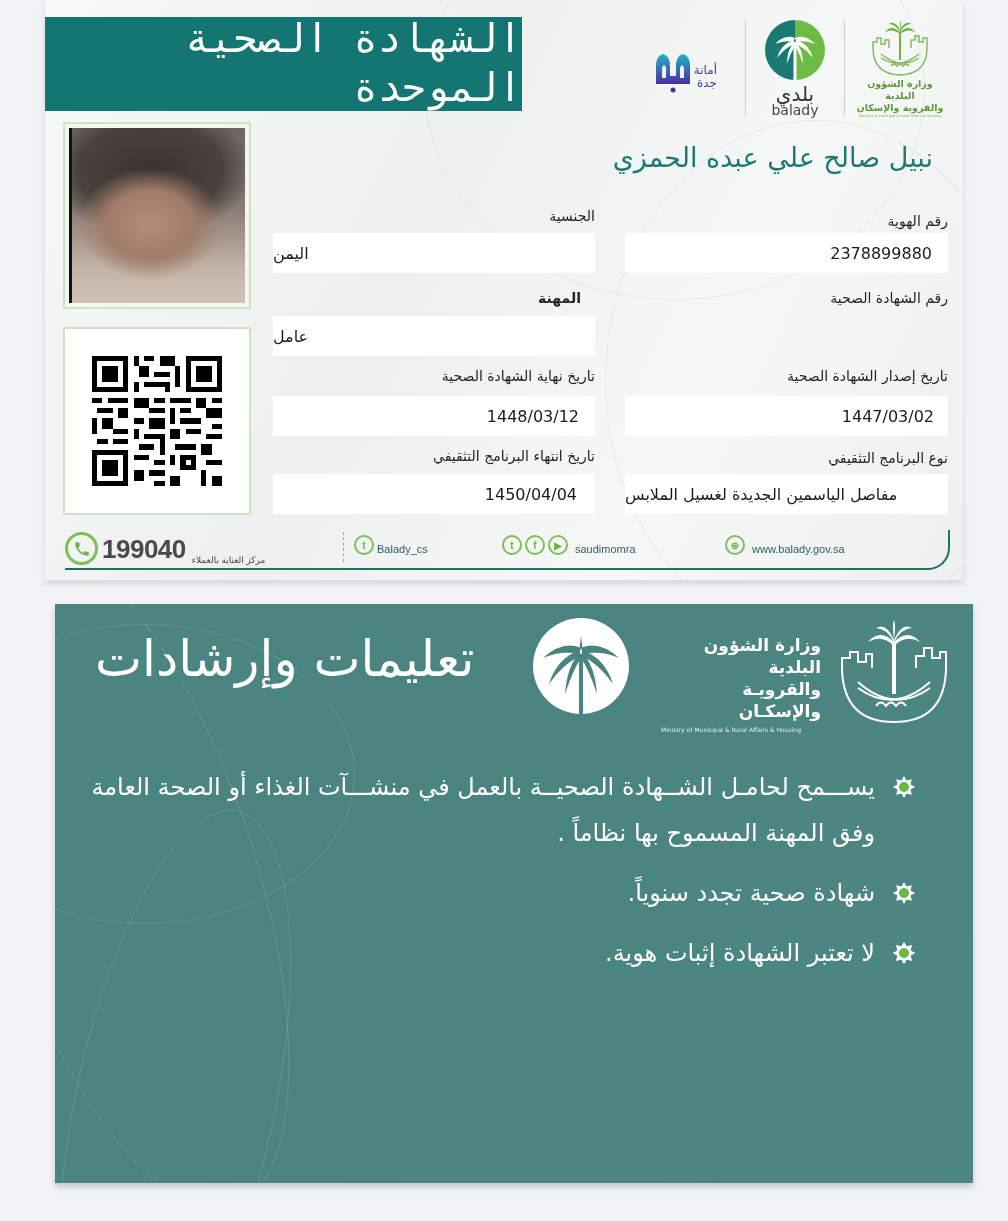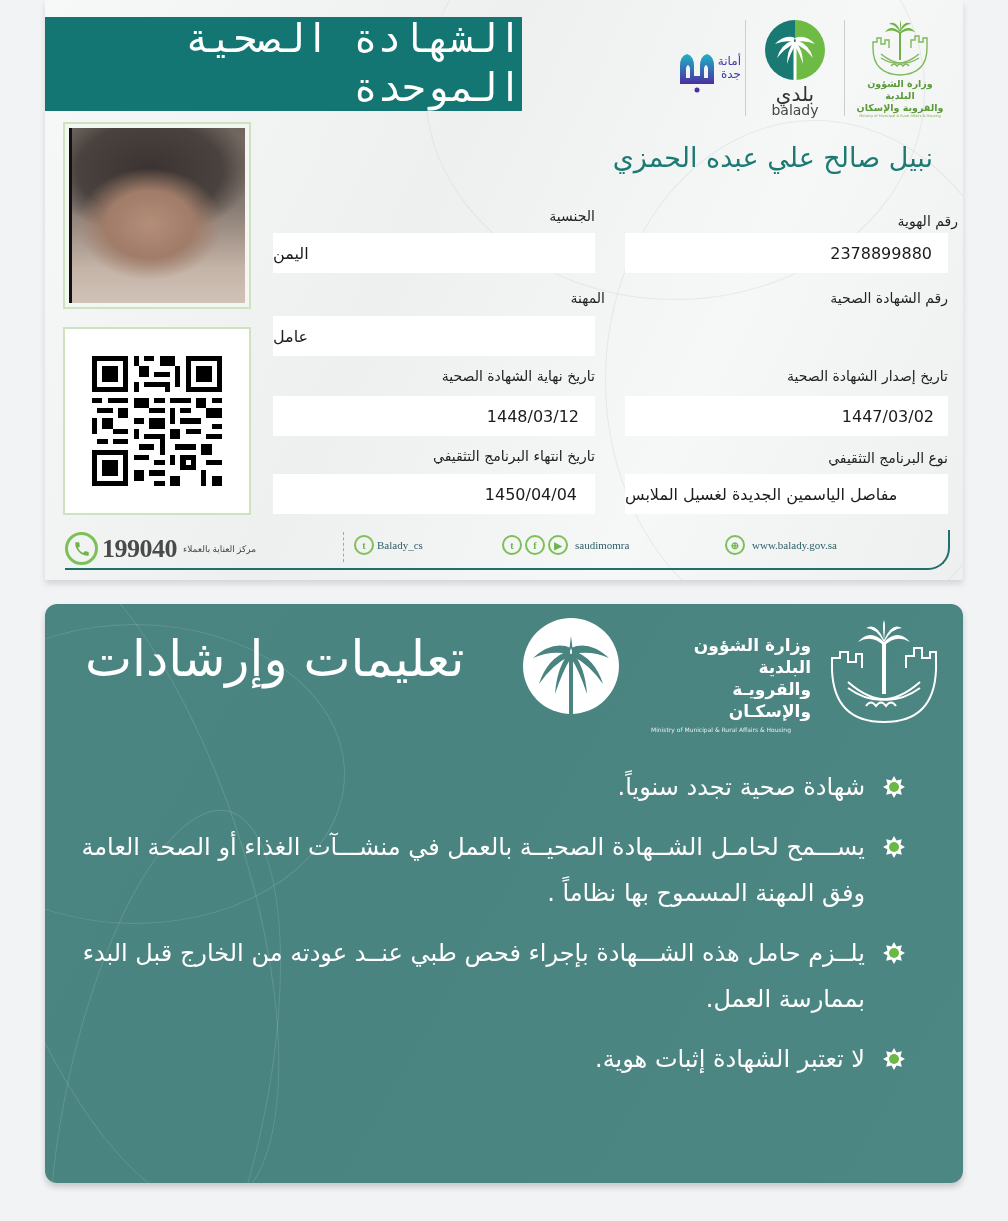--- a/index.html
+++ b/index.html
@@ -20,21 +20,21 @@
     position: absolute; left: 0; top: 17px; width: 477px; height: 94px;
     background: #137673;
     display: flex; align-items: center; justify-content: center;
   }
   .title-banner span {
     color: #ffffff; font-size: 40px; font-family: Liberation Mono, monospace; direction: rtl;
     letter-spacing: 0.5px;
   }
 
   .logos { position: absolute; right: 18px; top: 14px; height: 108px; display: flex; align-items: center; direction: ltr; }
-  .logo-amanah { display: flex; align-items: center; }
+  .logo-amanah { display: flex; align-items: flex-end; margin-right: 24px; }
   .amanah-text { color: #3c3aa8; font-size: 12px; line-height: 13px; text-align: right; margin-right: 4px; direction: rtl; }
   .amanah-glyph {
     width: 42px; height: 44px; position: relative;
   }
   .logo-divider { width: 1px; height: 96px; background: #c9cfcf; }
   .logo-balady { width: 78px; display: flex; flex-direction: column; align-items: center; margin: 0 10px; }
   .balady-circle {
     width: 60px; height: 60px; border-radius: 50%;
     background: linear-gradient(90deg, #1a7a73 50%, #6dbb45 50%);
     display: flex; align-items: flex-end; justify-content: center; overflow: hidden;
@@ -77,39 +77,38 @@
   .qr { width: 134px; height: 130px; }
 
   .contact-bar { position: absolute; left: 20px; top: 530px; width: 885px; height: 40px; }
   .contact-line {
     position: absolute; left: 0; bottom: 0; width: 860px; height: 2px; background: #1f6f6c;
   }
   .contact-curve {
     position: absolute; right: 0; top: 0; width: 28px; height: 40px;
     border-right: 2px solid #1f6f6c; border-bottom: 2px solid #1f6f6c; border-bottom-right-radius: 22px;
   }
-  .c-item { position: absolute; top: 5px; display: flex; align-items: center; font-family: Liberation Serif, serif; }
+  .c-item { position: absolute; top: 5px; display: flex; align-items: flex-end; font-family: Liberation Sans, sans-serif; }
   .ring {
     width: 20px; height: 20px; border: 2px solid #7dbf59; border-radius: 50%;
     display: inline-flex; align-items: center; justify-content: center; color: #6db449; font-size: 10px; font-weight: bold;
     margin-right: 3px;
   }
   .c-text { font-size: 11px; color: #2d5f66; }
   .phone-ring { width: 33px; height: 33px; border: 3px solid #7dbf59; border-radius: 50%; display: flex; align-items: center; justify-content: center; }
   .phone-num { font-size: 26px; color: #4a4a4a; font-weight: bold; margin-left: 4px; letter-spacing: -0.5px; }
   .phone-label { font-size: 9px; color: #444; margin-left: 6px; direction: rtl; }
   .c-sep { position: absolute; left: 278px; top: 2px; width: 1px; height: 30px; border-left: 1px dashed #9aa; }
 
   
   .card2 {
-    position: absolute; left: 45px; top: 604px; width: 918px; height: 579px;
+    position: absolute; left: 55px; top: 604px; width: 918px; height: 579px;
     background: linear-gradient(120deg, #4b8581 0%, #4a8480 40%, #4c8783 100%);
     box-shadow: 0 4px 6px rgba(0,0,0,0.18);
     overflow: hidden;
-    border-radius: 12px;
   }
   .card2 .leaf {
     position: absolute; border: 1px solid rgba(255,255,255,0.13); border-radius: 50%;
   }
   .instr-title {
     position: absolute; left: 40px; top: 26px; color: #ffffff; font-size: 50px; direction: rtl;
   }
   .palm-circle {
     position: absolute; left: 478px; top: 14px; width: 96px; height: 96px; border-radius: 50%; background: #ffffff;
     display: flex; align-items: center; justify-content: center; overflow: hidden;
@@ -194,21 +193,21 @@
       <div class="ministry-ar">
         <div>وزارة الشؤون البلدية</div>
         <div>والقروية والإسكان</div>
       </div>
       <div class="ministry-en">Ministry of Municipal &amp; Rural Affairs &amp; Housing</div>
     </div>
   </div>
 
   <div class="holder-name">نبيل صالح علي عبده الحمزي</div>
 
-  <div class="field-label" style="right:5px; top:213px;">رقم الهوية</div>
+  <div class="field-label" style="right:15px; top:213px;">رقم الهوية</div>
   <div class="field-box num" style="left:580px; top:233px; width:323px;">
       <span style="padding-right:2px;">2378899880</span>
     </div>
 
   <div class="field-label" style="right:15px; top:290px;">رقم الشهادة الصحية</div>
 
   <div class="field-label" style="right:15px; top:368px;">تاريخ إصدار الشهادة الصحية</div>
   <div class="field-box num" style="left:580px; top:396px; width:323px;">
       <span>1447/03/02</span>
     </div>
@@ -216,21 +215,21 @@
   <div class="field-label" style="right:15px; top:450px;">نوع البرنامج التثقيفي</div>
   <div class="field-box" style="left:580px; top:474px; width:323px; padding-right:12px;">
       <span>مفاصل الياسمين الجديدة لغسيل الملابس</span>
     </div>
 
   <div class="field-label" style="right:368px; top:208px;">الجنسية</div>
   <div class="field-box" style="left:228px; top:233px; width:322px; padding-right:34px;">
       <span>اليمن</span>
     </div>
 
-  <div class="field-label" style="right:358px; top:290px;">المهنة</div>
+  <div class="field-label" style="right:382px; top:290px;font-weight:bold;">المهنة</div>
   <div class="field-box" style="left:228px; top:316px; width:322px; padding-right:34px;">
       <span>عامل</span>
     </div>
 
   <div class="field-label" style="right:368px; top:368px;">تاريخ نهاية الشهادة الصحية</div>
   <div class="field-box num" style="left:228px; top:396px; width:322px; padding-right:16px;padding-left:16px;">
       <span>1448/03/12</span>
     </div>
 
   <div class="field-label" style="right:368px; top:448px;">تاريخ انتهاء البرنامج التثقيفي</div>
@@ -387,35 +386,34 @@
       <path d="M58 22 Q56 6 58 2 Q60 6 58 22 Z"></path>
     </g>
   </svg>
 
   <ul class="instr-list">
     <li class="instr-item">
       <svg class="bullet" viewBox="0 0 22 22">
         <path d="M11 0 L13.5 4.5 L18.8 3.2 L17.5 8.5 L22 11 L17.5 13.5 L18.8 18.8 L13.5 17.5 L11 22 L8.5 17.5 L3.2 18.8 L4.5 13.5 L0 11 L4.5 8.5 L3.2 3.2 L8.5 4.5 Z" fill="#ffffff"></path>
         <circle cx="11" cy="11" r="5" fill="#6ab846"></circle>
       </svg>
+      <span>يســـمح لحامـل الشــهادة الصحيــة بالعمل في منشـــآت الغذاء أو الصحة العامة وفق المهنة المسموح بها نظاماً .</span>
+    </li>
+    <li class="instr-item">
+      <svg class="bullet" viewBox="0 0 22 22">
+        <path d="M11 0 L13.5 4.5 L18.8 3.2 L17.5 8.5 L22 11 L17.5 13.5 L18.8 18.8 L13.5 17.5 L11 22 L8.5 17.5 L3.2 18.8 L4.5 13.5 L0 11 L4.5 8.5 L3.2 3.2 L8.5 4.5 Z" fill="#ffffff"></path>
+        <circle cx="11" cy="11" r="5" fill="#6ab846"></circle>
+      </svg>
       <span>شهادة صحية تجدد سنوياً.</span>
     </li>
     <li class="instr-item">
       <svg class="bullet" viewBox="0 0 22 22">
         <path d="M11 0 L13.5 4.5 L18.8 3.2 L17.5 8.5 L22 11 L17.5 13.5 L18.8 18.8 L13.5 17.5 L11 22 L8.5 17.5 L3.2 18.8 L4.5 13.5 L0 11 L4.5 8.5 L3.2 3.2 L8.5 4.5 Z" fill="#ffffff"></path>
         <circle cx="11" cy="11" r="5" fill="#6ab846"></circle>
       </svg>
-      <span>يســـمح لحامـل الشــهادة الصحيــة بالعمل في منشـــآت الغذاء أو الصحة العامة وفق المهنة المسموح بها نظاماً .</span>
-    </li>
-    <li class="instr-item">
-      <svg class="bullet" viewBox="0 0 22 22">
-        <path d="M11 0 L13.5 4.5 L18.8 3.2 L17.5 8.5 L22 11 L17.5 13.5 L18.8 18.8 L13.5 17.5 L11 22 L8.5 17.5 L3.2 18.8 L4.5 13.5 L0 11 L4.5 8.5 L3.2 3.2 L8.5 4.5 Z" fill="#ffffff"></path>
-        <circle cx="11" cy="11" r="5" fill="#6ab846"></circle>
-      </svg>
-      <span>يلــزم حامل هذه الشـــهادة بإجراء فحص طبي عنــد عودته من الخارج قبل البدء بممارسة العمل.</span>
     </li>
     <li class="instr-item">
       <svg class="bullet" viewBox="0 0 22 22">
         <path d="M11 0 L13.5 4.5 L18.8 3.2 L17.5 8.5 L22 11 L17.5 13.5 L18.8 18.8 L13.5 17.5 L11 22 L8.5 17.5 L3.2 18.8 L4.5 13.5 L0 11 L4.5 8.5 L3.2 3.2 L8.5 4.5 Z" fill="#ffffff"></path>
         <circle cx="11" cy="11" r="5" fill="#6ab846"></circle>
       </svg>
       <span>لا تعتبر الشهادة إثبات هوية.</span>
     </li>
   </ul>
 </div>

